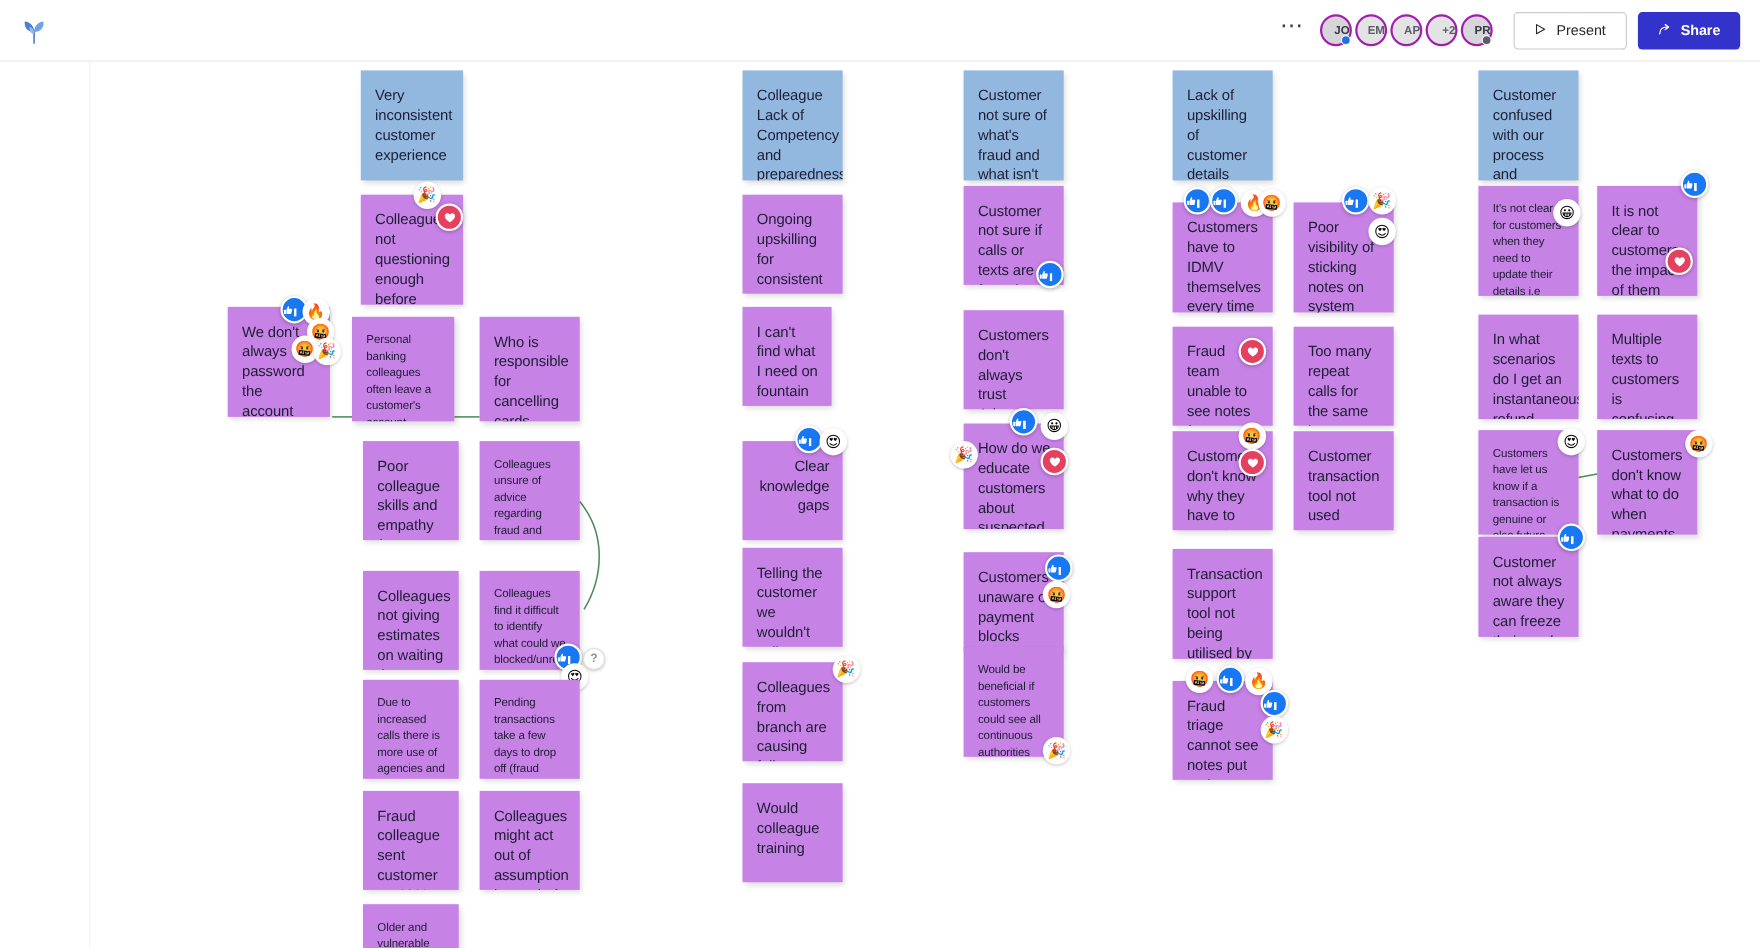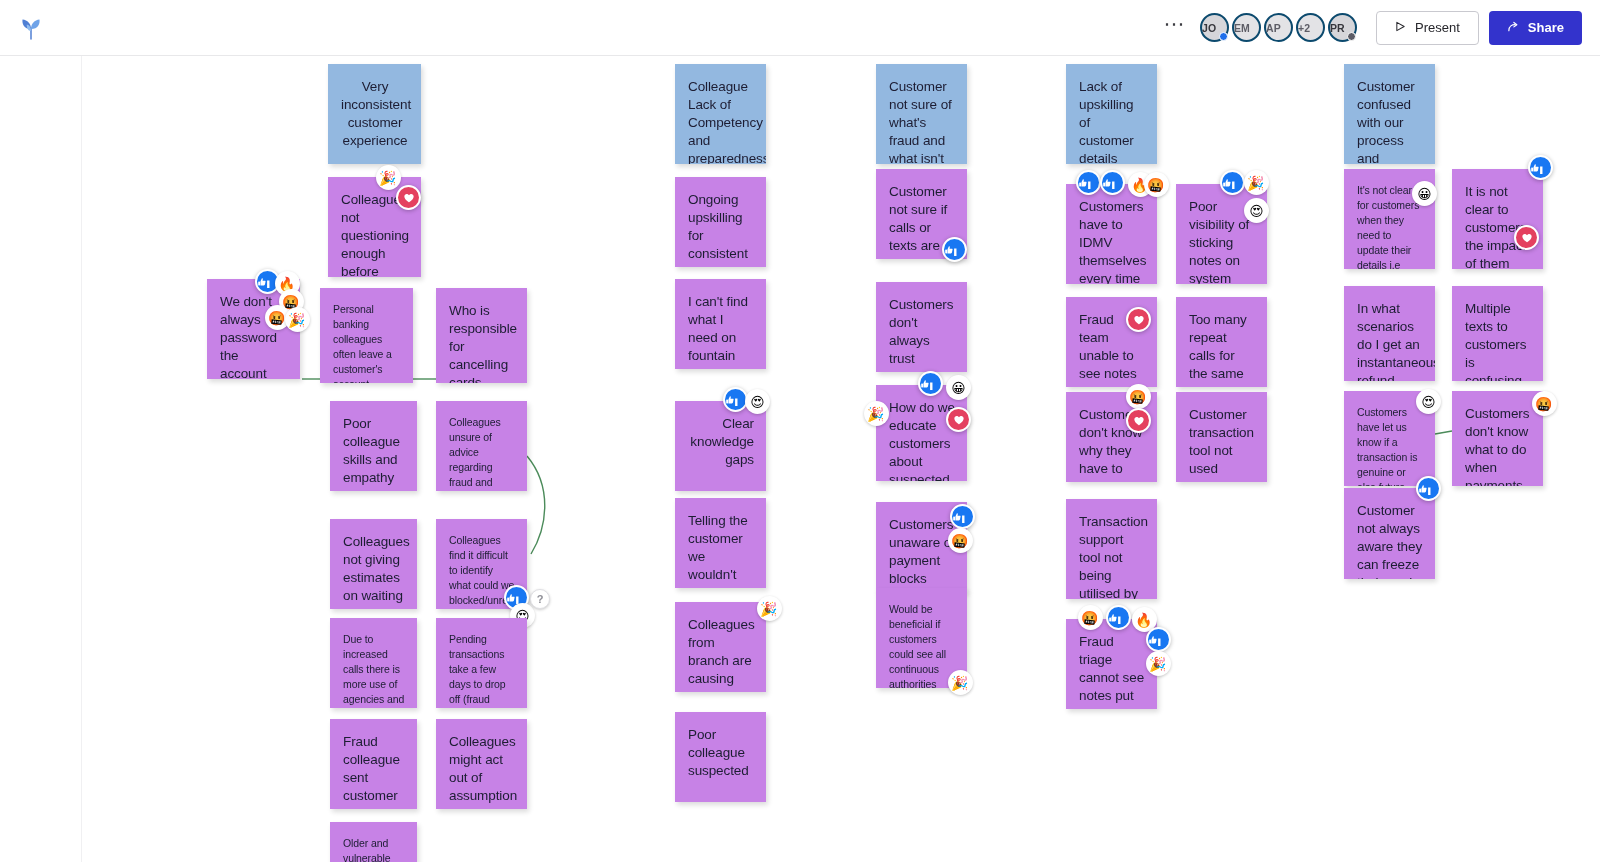--- a/index.html
+++ b/index.html
@@ -39,23 +39,23 @@
   }
   #overflow-dots {
     font-size: 21px; color: #3c3c42; letter-spacing: 1.5px;
     padding: 0 14px 8px 8px; cursor: pointer; line-height: 10px;
   }
   .avatar {
     position: relative;
     width: 29px; height: 29px; border-radius: 50%;
     background: #e3e3e6; color: #5d5d66;
     font-size: 10.5px; font-weight: bold;
-    display: flex; align-items: center; justify-content: flex-start;
+    display: flex; align-items: center; justify-content: flex-end;
     margin-right: 3px; cursor: pointer;
-    border: 2px solid #0c4a6e;
+    border: 2px solid #a21caf;
   }
   .avatar.active { background: #d6d6da; color: #37373d; }
   .avatar .pres-dot {
     position: absolute; right: -1px; bottom: -1px;
     width: 9px; height: 9px; border-radius: 50%;
     border: 1.5px solid #ffffff;
   }
   #present-btn {
     margin-left: 16px;
     height: 34px; padding: 0 18px;
@@ -204,21 +204,21 @@
 
 <div id="canvas">
   <div id="left-rule"></div>
   <svg id="connector-layer" viewBox="0 0 1600 806">
       <path d="M 302 323 L 320 323" fill="none" stroke="#4b8b5a" stroke-width="1.4"></path>
       <path d="M 413 323 L 436 323" fill="none" stroke="#4b8b5a" stroke-width="1.4"></path>
       <path d="M 527 400 C 552 430 548 470 531 498" fill="none" stroke="#4b8b5a" stroke-width="1.4"></path>
       <path d="M 1435 378 L 1452 375" fill="none" stroke="#4b8b5a" stroke-width="1.4"></path>
     </svg>
   <div id="notes-layer">
-      <div class="note blue lg" style="left: 328px; top: 8px; width: 93px; height: 100px; text-align: center;">
+      <div class="note blue lg" style="left: 328px; top: 8px; width: 93px; height: 100px;">
         <div>Very inconsistent customer experience</div>
       </div>
       <div class="note purple lg" style="left: 328px; top: 121px; width: 93px; height: 100px;">
         <div>Colleagues not questioning enough before transferring</div>
       </div>
       <div class="reaction" style="left: 376px; top: 109px;">
         <span class="emoji">🎉</span>
       </div>
       <div class="reaction heart" style="left: 396px; top: 129px;">
         <svg viewBox="0 0 16 16" width="12" height="12">
@@ -288,21 +288,21 @@
       </div>
       <div class="note purple sm" style="left: 330px; top: 766px; width: 87px; height: 90px;">
         <div>Older and vulnerable</div>
       </div>
       <div class="note blue lg" style="left: 675px; top: 8px; width: 91px; height: 100px;">
         <div>Colleague Lack of Competency and preparedness</div>
       </div>
       <div class="note purple lg" style="left: 675px; top: 121px; width: 91px; height: 90px;">
         <div>Ongoing upskilling for consistent</div>
       </div>
-      <div class="note purple lg" style="left: 675px; top: 223px; width: 91px; height: 90px;">
+      <div class="note purple lg" style="left: 675px; top: 223px; width: 81px; height: 90px;">
         <div>I can't find what I need on fountain</div>
       </div>
       <div class="note purple lg" style="left: 675px; top: 345px; width: 91px; height: 90px; text-align: right;">
         <div>Clear knowledge gaps</div>
       </div>
       <div class="reaction thumb" style="left: 723px; top: 331px;">
         <svg viewBox="0 0 16 16" width="12" height="12">
           <path d="M5.4 7.2 L7.6 2.3 C8.7 2.0 9.4 2.8 9.2 3.9 L8.8 5.9 L12.4 5.9 C13.3 5.9 13.8 6.6 13.6 7.4 L12.6 12.1 C12.4 12.9 11.9 13.4 11.1 13.4 L5.4 13.4 Z" fill="#ffffff"></path>
           <rect x="1.9" y="7.2" width="2.9" height="6.2" rx="0.7" fill="#ffffff"></rect>
         </svg>
@@ -313,21 +313,21 @@
       <div class="note purple lg" style="left: 675px; top: 442px; width: 91px; height: 90px;">
         <div>Telling the customer we wouldn't call or text them</div>
       </div>
       <div class="note purple lg" style="left: 675px; top: 546px; width: 91px; height: 90px;">
         <div>Colleagues from branch are causing failure demands</div>
       </div>
       <div class="reaction" style="left: 757px; top: 540px;">
         <span class="emoji">🎉</span>
       </div>
       <div class="note purple lg" style="left: 675px; top: 656px; width: 91px; height: 90px;">
-        <div>Poor colleague suspected</div>
+        <div>Would colleague training</div>
       </div>
       <div class="note blue lg" style="left: 876px; top: 8px; width: 91px; height: 100px;">
         <div>Customer not sure of what's fraud and what isn't</div>
       </div>
       <div class="note purple lg" style="left: 876px; top: 113px; width: 91px; height: 90px;">
         <div>Customer not sure if calls or texts are from the bank</div>
       </div>
       <div class="reaction thumb" style="left: 942px; top: 181px;">
         <svg viewBox="0 0 16 16" width="12" height="12">
           <path d="M5.4 7.2 L7.6 2.3 C8.7 2.0 9.4 2.8 9.2 3.9 L8.8 5.9 L12.4 5.9 C13.3 5.9 13.8 6.6 13.6 7.4 L12.6 12.1 C12.4 12.9 11.9 13.4 11.1 13.4 L5.4 13.4 Z" fill="#ffffff"></path>

